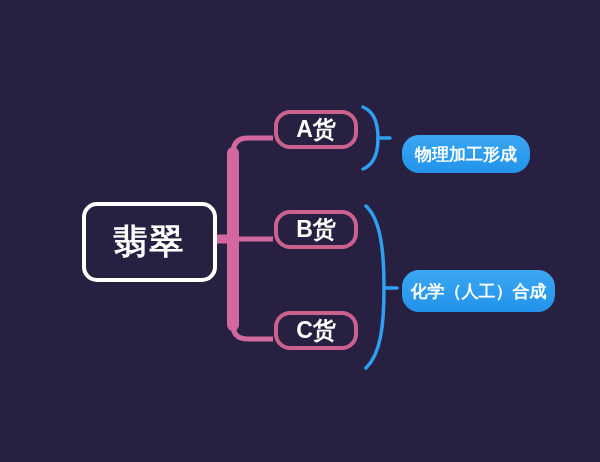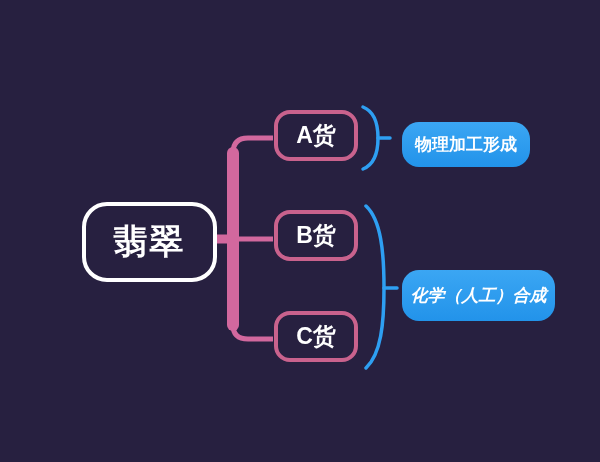--- a/index.html
+++ b/index.html
@@ -24,48 +24,48 @@
     display: flex; align-items: center; justify-content: center;
     background: #272040;
     color: #ffffff;
     font-weight: bold;
     z-index: 2;
     cursor: default;
   }
   .node-root {
     left: 82px; top: 202px; width: 135px; height: 80px;
     border: 4px solid #ffffff;
-    border-radius: 25px;
+    border-radius: 15px;
     font-size: 34px;
     letter-spacing: 2px;
   }
   .node-child {
-    left: 274px; width: 84px; height: 51px;
+    left: 274px; width: 84px; height: 39px;
     border: 4px solid #c9628d;
     border-radius: 16px;
     font-size: 23px;
   }
   #node-a { top: 110px; }
   #node-b { top: 210px; }
   #node-c { top: 311px; }
   .tag {
     position: absolute;
     box-sizing: border-box;
     display: flex; align-items: center; justify-content: center;
     background: linear-gradient(180deg, #3ba6f3 0%, #2293ea 100%);
     color: #ffffff;
     font-weight: bold;
     font-size: 17px;
     border-radius: 17px;
     z-index: 2;
     white-space: nowrap;
     cursor: default;
   }
-  #tag-physical { left: 402px; top: 122px; width: 128px; height: 45px; }
-  #tag-chemical { left: 402px; top: 270px; width: 153px; height: 51px; font-style: italic; }
+  #tag-physical { left: 402px; top: 135px; width: 128px; height: 38px; }
+  #tag-chemical { left: 402px; top: 270px; width: 153px; height: 42px; }
 </style>
 </head>
 <body>
 
 <div id="canvas">
 
   <svg id="connector-layer" width="600" height="462" viewBox="0 0 600 462">
 
     <g stroke="#d2689e" fill="none">
       <path d="M273 138 H248 Q233 138 233 153 V325 Q233 339 248 339 H273" stroke-width="5" stroke-linejoin="round"></path>

